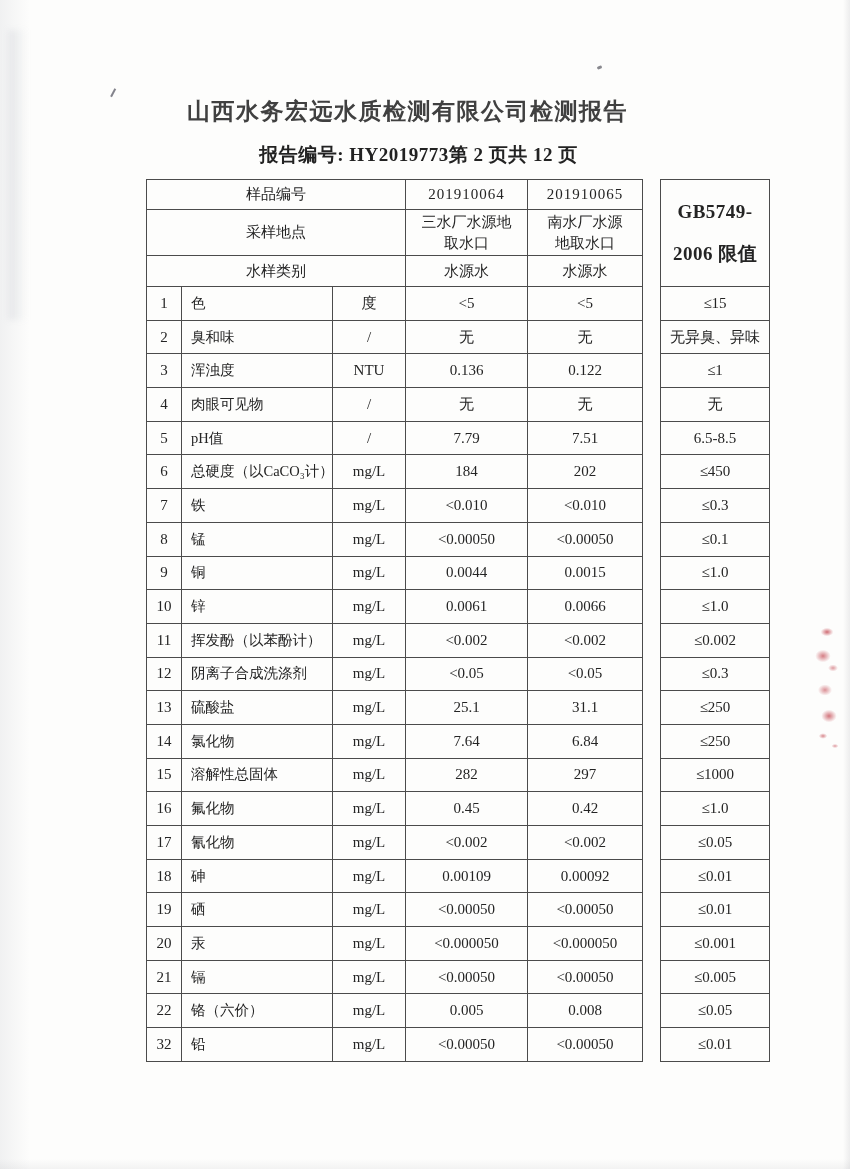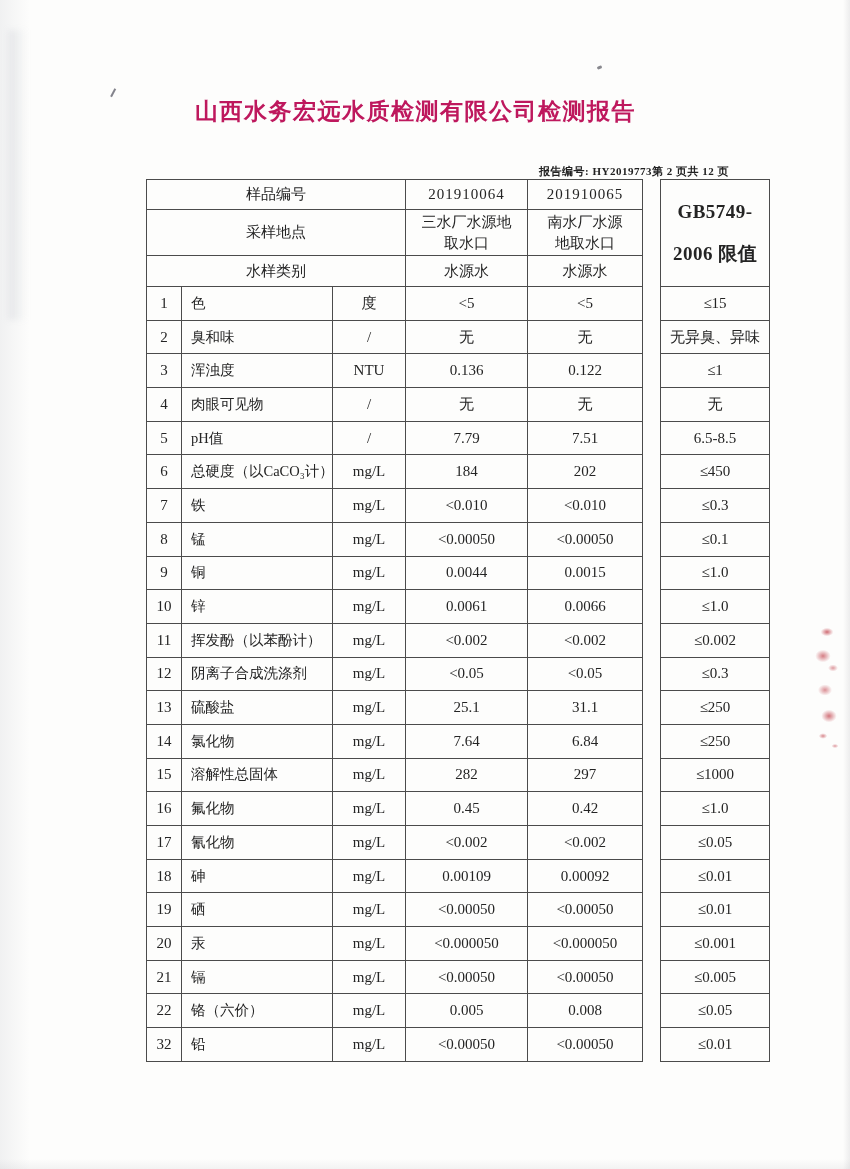--- a/index.html
+++ b/index.html
@@ -27,25 +27,25 @@
     filter:blur(.6px);opacity:.85;pointer-events:none;
     background:
       radial-gradient(ellipse 9px 6px at 16px 8px,  rgba(186,40,52,.80), rgba(186,40,52,0) 70%),
       radial-gradient(ellipse 11px 9px at 12px 32px, rgba(186,40,52,.70), rgba(186,40,52,0) 70%),
       radial-gradient(ellipse 7px 5px  at 22px 44px, rgba(186,40,52,.55), rgba(186,40,52,0) 70%),
       radial-gradient(ellipse 10px 8px at 14px 66px, rgba(186,40,52,.60), rgba(186,40,52,0) 70%),
       radial-gradient(ellipse 11px 9px at 18px 92px, rgba(186,40,52,.75), rgba(186,40,52,0) 70%),
       radial-gradient(ellipse 6px 4px  at 12px 112px,rgba(186,40,52,.65), rgba(186,40,52,0) 70%),
       radial-gradient(ellipse 5px 3px  at 24px 122px,rgba(186,40,52,.55), rgba(186,40,52,0) 70%);}
   
-  .title{position:absolute;left:104px;top:96px;width:623px;text-align:center;
+  .title{position:absolute;left:96px;top:96px;width:623px;text-align:center;
     font-family:Liberation Sans, sans-serif;
-    font-size:23px;font-weight:bold;letter-spacing:1.5px;color:#be185d;}
-  .meta{position:absolute;left:108px;top:164px;width:621px;display:flex;
-    justify-content:flex-end;font-size:11px;font-weight:bold;
+    font-size:23px;font-weight:bold;letter-spacing:1.5px;color:#404040;}
+  .meta{position:absolute;left:108px;top:142px;width:621px;display:flex;
+    justify-content:center;font-size:19px;font-weight:bold;
     letter-spacing:.5px;color:#222;}
   
   table.results{position:absolute;left:104px;top:179px;width:623px;
     border-collapse:collapse;table-layout:fixed;margin-left:42px;}
   .results td{border:1.5px solid #4b4b4b;font-size:15px;text-align:center;
     vertical-align:middle;padding:0;color:#242424;}
   .results td.name{text-align:left;padding-left:9px;white-space:nowrap;font-size:14.5px;}
   .results td.spacer{border-top:none;border-bottom:none;}
   .results tr.h1{height:30px;} .results tr.h2{height:46px;} .results tr.h3{height:31px;}
   .results tr.body-row{height:33.7px;}

